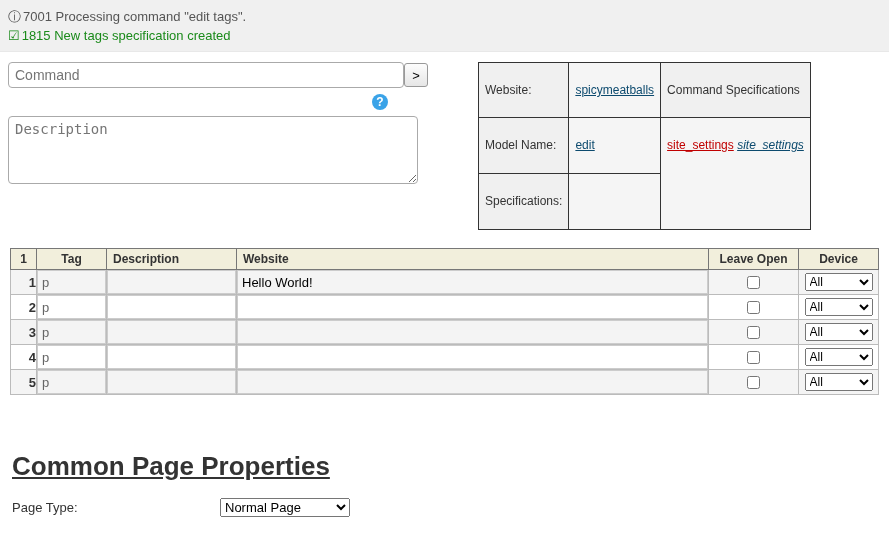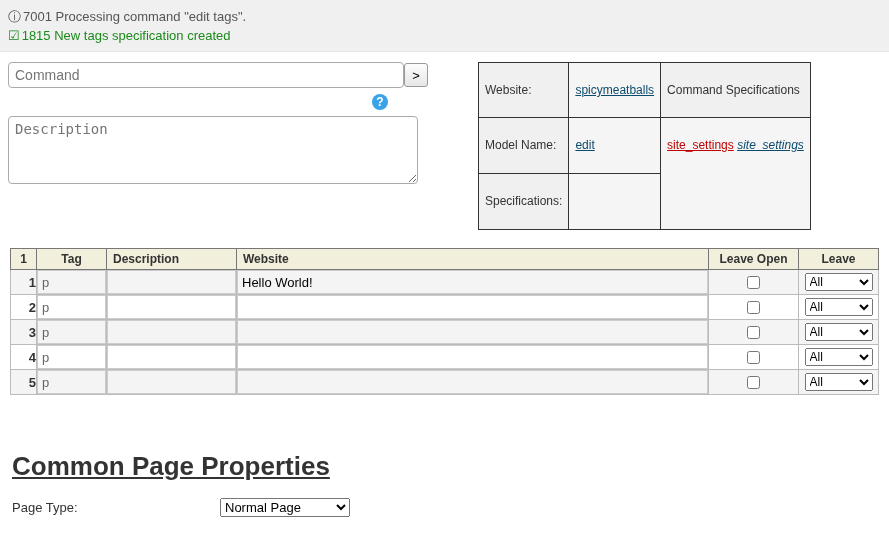--- a/index.html
+++ b/index.html
@@ -195,21 +195,21 @@
 
 <div class="grid-wrap">
   <table class="grid">
     <thead>
       <tr>
         <th class="center" style="width:26px">1</th>
         <th class="col-tag center">Tag</th>
         <th class="col-props">Description</th>
         <th>Website</th>
         <th class="col-leave center">Leave Open</th>
-        <th class="col-device center">Leave</th>
+        <th class="col-device center">Device</th>
       </tr>
     </thead>
     <tbody id="grid-body">
         <tr class="odd">
           <td class="rownum">1</td>
           <td class="col-tag"><input class="cell-input" value="p" style=""></td>
           <td class="col-props"><input class="cell-input" style=""></td>
           <td><input class="cell-input" value="Hello World!" style="color: rgb(0, 0, 0);"></td>
           <td class="col-leave" style="text-align: center;">
             <input type="checkbox" class="chk" style="">

